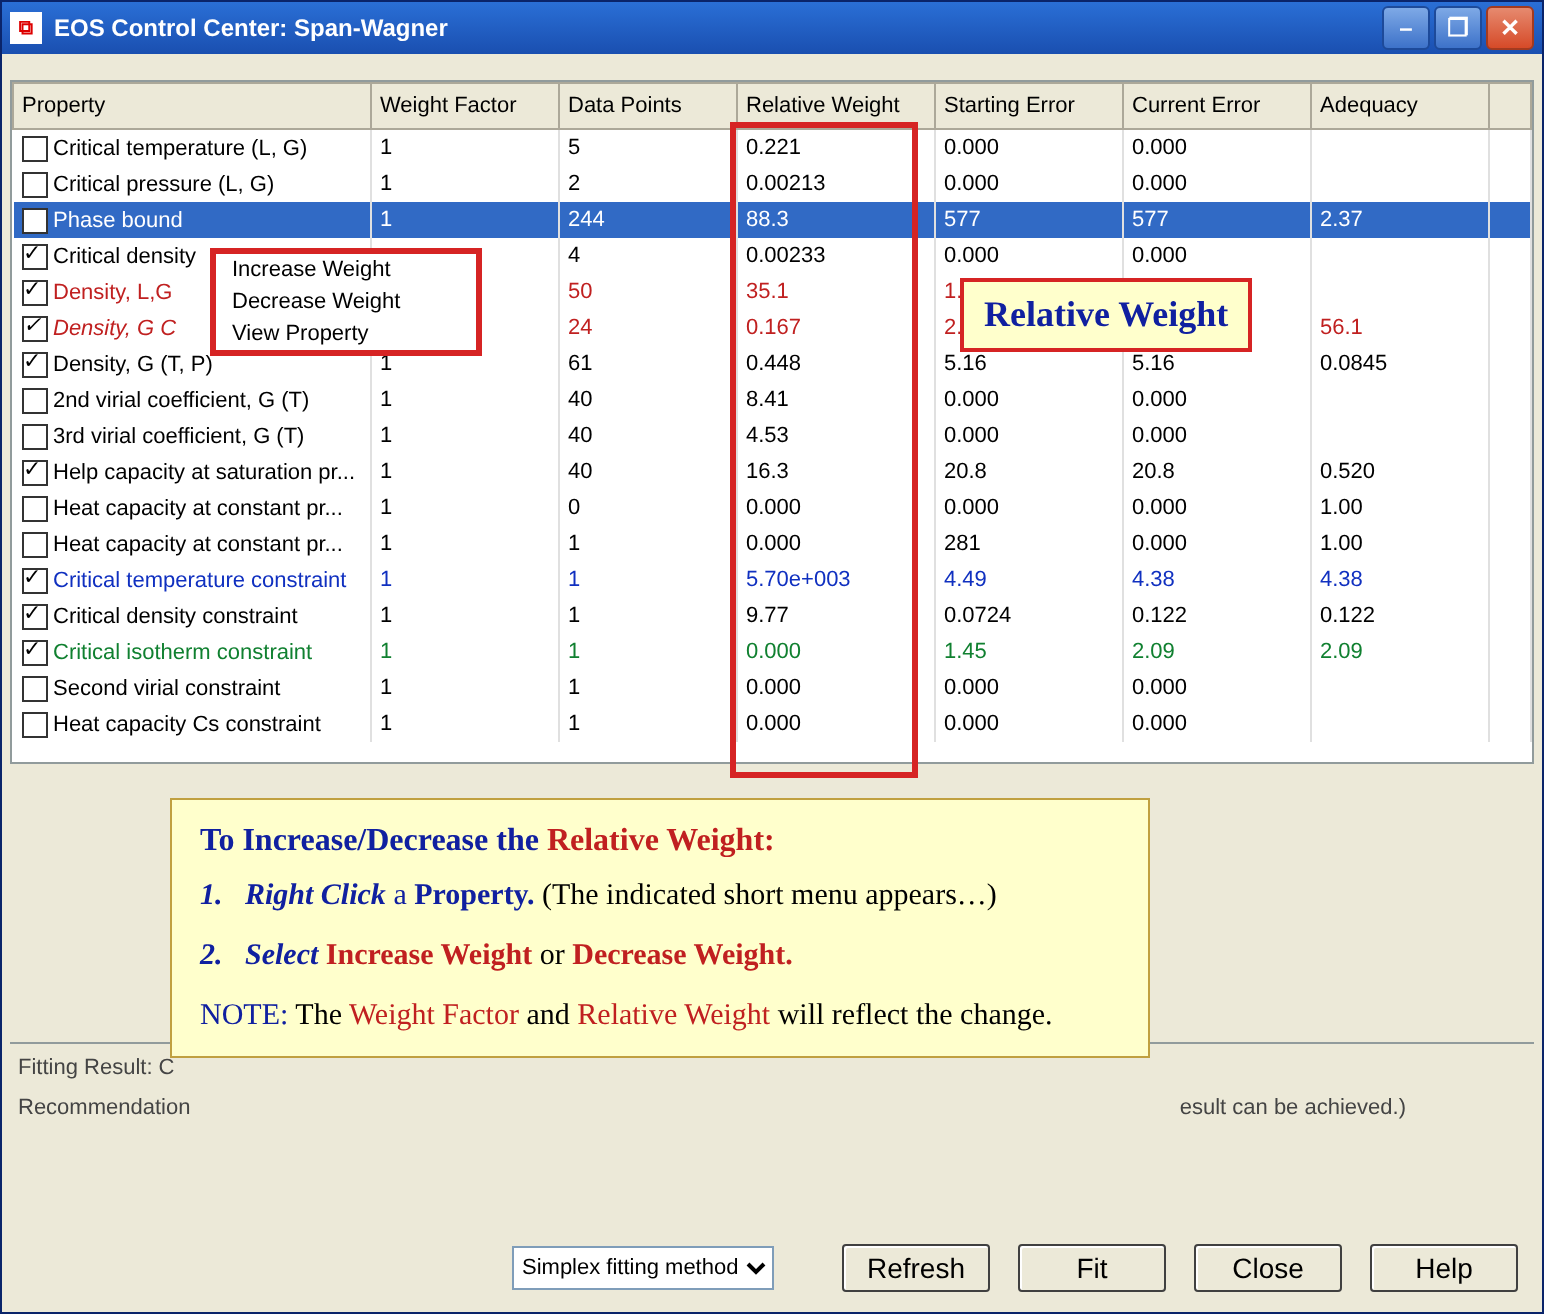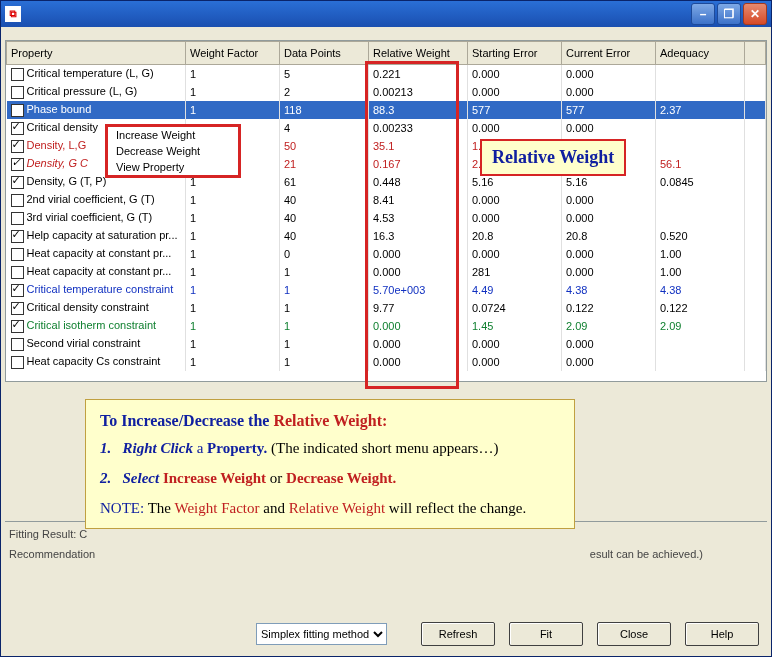--- a/index.html
+++ b/index.html
@@ -31,31 +31,32 @@
   .red-col{position:absolute;top:32px;left:360px;width:88px;height:322px;border:3px solid #d62424;z-index:4;pointer-events:none;}
   .callout{position:absolute;background:#ffffcc;border:2px solid #d62424;padding:6px 10px;font-family:"Times New Roman",serif;z-index:6;}
   .callout.lbl{top:110px;left:475px;font-size:18px;color:#1020a0;font-weight:bold;}
   .notebox{position:absolute;top:370px;left:80px;width:460px;background:#ffffcc;border:1px solid #c0a040;padding:10px 14px;font-family:"Times New Roman",serif;font-size:15px;color:#1020a0;z-index:6;line-height:1.35;}
   .notebox .hdr{font-weight:bold;font-size:16px;}
   .notebox .red{color:#c02020;}
   .notebox b{font-weight:bold;}
   .notebox i{font-style:italic;}
   .fitres{position:absolute;left:0;right:0;top:492px;border-top:1px solid #919b9c;padding:6px 4px;color:#444;font-size:11px;}
   .btnrow{position:absolute;left:0;right:8px;bottom:6px;display:flex;justify-content:flex-end;align-items:center;gap:14px;}
-  .btn{min-width:72px;height:22px;background:#ece9d8;border:1px solid #404040;border-radius:2px;font-size:11px;display:flex;align-items:center;justify-content:center;box-shadow:1px 1px 0 #fff inset;}
+  .btn{min-width:72px;height:22px;background:#ece9d8;border:1px solid #404040;border-radius:2px;font-size:14px;display:flex;align-items:center;justify-content:center;box-shadow:1px 1px 0 #fff inset;}
   select.method{height:22px;font-size:11px;background:#fff;border:1px solid #7f9db9;margin-right:20px;}
   
   .arrows{position:absolute;inset:0;pointer-events:none;z-index:5;}
 </style>
 </head>
 <body>
 
 <div class="window">
   <div class="titlebar">
     <div class="ticon">⧉</div>
+    <span>EOS Control Center: Span-Wagner</span>
     <div class="spacer"></div>
     <div class="winbtn">–</div>
     <div class="winbtn">❐</div>
     <div class="winbtn close">✕</div>
   </div>
 
   <div class="content">
 
     <div class="grid">
       <table>
@@ -88,21 +89,21 @@
               <td class="c-dp">2</td>
               <td class="c-rw">0.00213</td>
               <td class="c-se">0.000</td>
               <td class="c-ce">0.000</td>
               <td class="c-ad"></td>
               <td></td>
             </tr>
             <tr class="sel">
               <td class="c-prop"><span class="chk on"></span><span>Phase bound</span></td>
               <td class="c-wf">1</td>
-              <td class="c-dp">118</td>
+              <td class="c-dp">244</td>
               <td class="c-rw">88.3</td>
               <td class="c-se">577</td>
               <td class="c-ce">577</td>
               <td class="c-ad">2.37</td>
               <td></td>
             </tr>
             <tr>
               <td class="c-prop"><span class="chk on"></span><span>Critical density</span></td>
               <td class="c-wf"></td>
               <td class="c-dp">4</td>
@@ -118,21 +119,21 @@
               <td class="c-dp" style="color: rgb(192, 32, 32);">50</td>
               <td class="c-rw" style="color: rgb(192, 32, 32);">35.1</td>
               <td class="c-se" style="color: rgb(192, 32, 32);">1.52</td>
               <td class="c-ce" style="color: rgb(192, 32, 32);"></td>
               <td class="c-ad" style="color: rgb(192, 32, 32);"></td>
               <td></td>
             </tr>
             <tr>
               <td class="c-prop" style="color: rgb(192, 32, 32); font-style: italic;"><span class="chk on"></span><span>Density, G C</span></td>
               <td class="c-wf" style="color: rgb(192, 32, 32);"></td>
-              <td class="c-dp" style="color: rgb(192, 32, 32);">21</td>
+              <td class="c-dp" style="color: rgb(192, 32, 32);">24</td>
               <td class="c-rw" style="color: rgb(192, 32, 32);">0.167</td>
               <td class="c-se" style="color: rgb(192, 32, 32);">2.16e+003</td>
               <td class="c-ce" style="color: rgb(192, 32, 32);">2.16e+003</td>
               <td class="c-ad" style="color: rgb(192, 32, 32);">56.1</td>
               <td></td>
             </tr>
             <tr>
               <td class="c-prop"><span class="chk on"></span><span>Density, G (T, P)</span></td>
               <td class="c-wf">1</td>
               <td class="c-dp">61</td>

